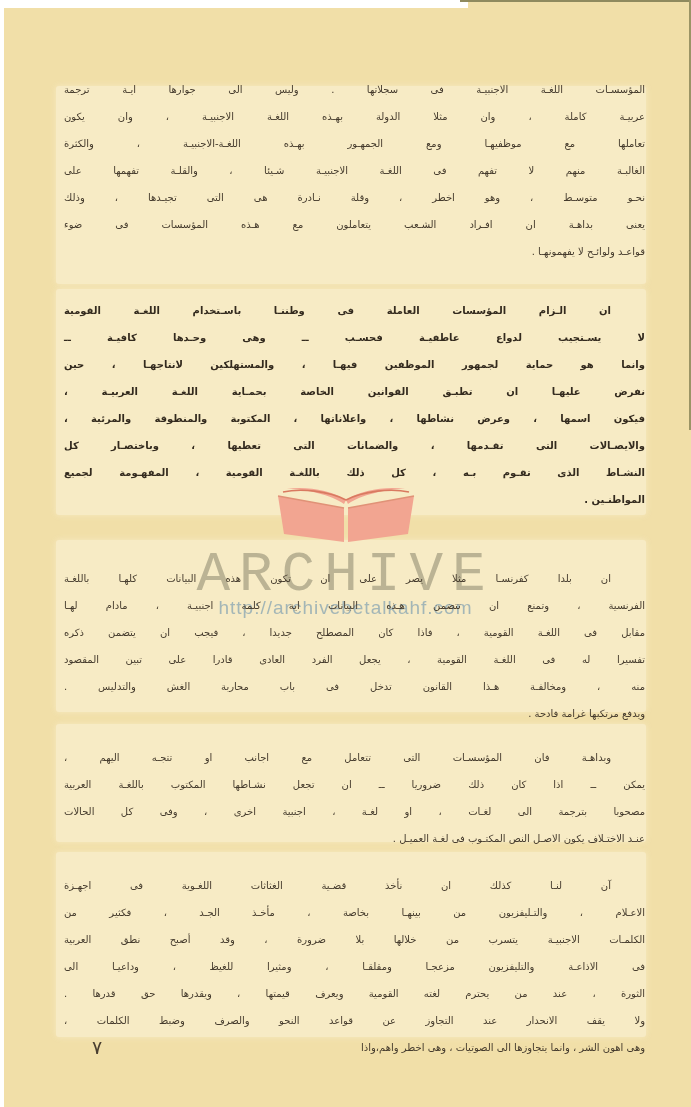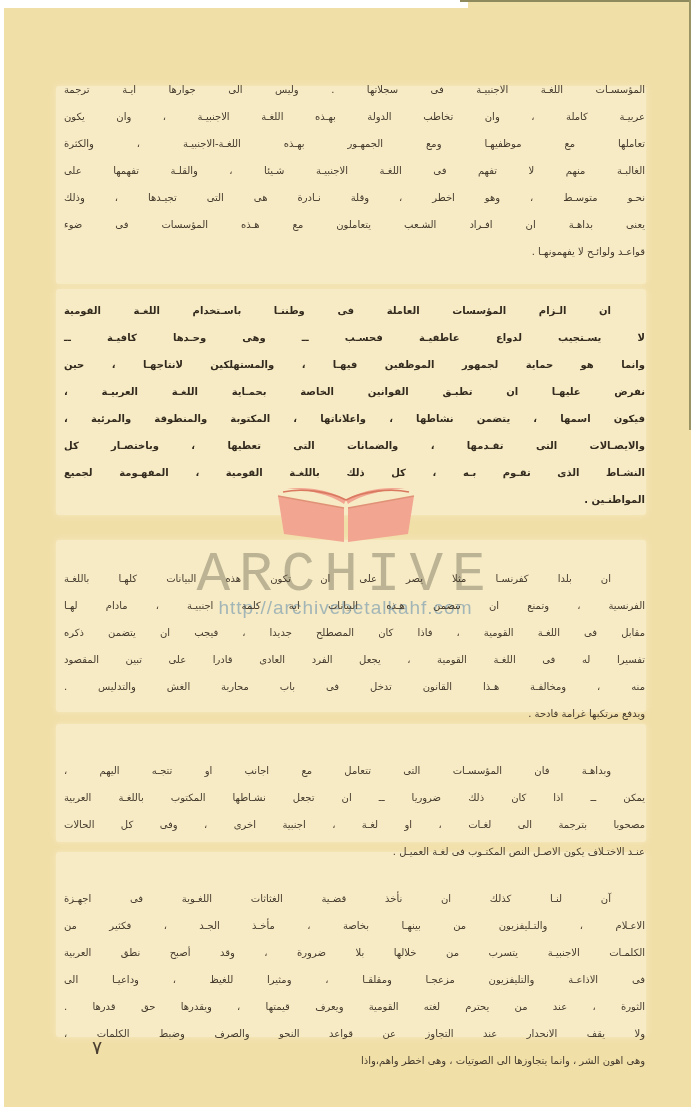--- a/index.html
+++ b/index.html
@@ -51,21 +51,21 @@
   .para{margin:0;}
   .para .line{
     line-height:27px;
     text-align:justify;
     text-align-last:justify;
   }
   .para .line.last{text-align-last:right;}
   .para .line.indent{padding-right:34px;}
   .para-2{margin-top:32px;}
   .para-3{margin-top:52px;}
-  .para-4{margin-top:30px;}
+  .para-4{margin-top:17px;}
   .para-5{margin-top:20px;}
   .para.bold{font-weight:700;color:#332a1e;}
 
   .pagenum{
     position:absolute;top:1036px;left:92px;z-index:3;
     font-size:19px;color:#4a3f30;
   }
 </style>
 </head>
 <body>
@@ -97,34 +97,34 @@
       <path d="M77 22 L143 10" stroke="#e09277" stroke-width="1.4"></path>
     </svg>
     <div class="wm-title">ARCHIVE</div>
     <div class="wm-url">http://archivebetalkahf.com</div>
   </div>
 
   <div class="textblock">
 
     <div class="para para-1">
       <div class="line">المؤسسـات اللغـة الاجنبيـة فى سجلاتها . وليس الى جوارها ايـة ترجمة</div>
-      <div class="line">عربيـة كاملة ، وان تخاطب الدولة بهـذه اللغـة الاجنبيـة ، وان يكون</div>
+      <div class="line">عربيـة كاملة ، وان مثلا الدولة بهـذه اللغـة الاجنبيـة ، وان يكون</div>
       <div class="line">تعاملها مع موظفيهـا ومع الجمهـور بهـذه اللغـة-الاجنبيـة ، والكثرة</div>
       <div class="line">الغالبـة منهم لا تفهم فى اللغـة الاجنبيـة شـيئا ، والقلـة تفهمها على</div>
       <div class="line">نحـو متوسـط ، وهو اخطر ، وقلة نـادرة هى التى تجيـدها ، وذلك</div>
       <div class="line">يعنى بداهـة ان افـراد الشـعب يتعاملون مع هـذه المؤسسات فى ضوء</div>
       <div class="line last">قواعـد ولوائـح لا يفهمونهـا .</div>
     </div>
 
     <div class="para bold para-2">
       <div class="line indent">ان الـزام المؤسسات العاملة فى وطننـا باسـتخدام اللغـة القومية</div>
       <div class="line">لا يسـتجيب لدواع عاطفيـة فحسـب ــ وهى وحـدها كافيـة ــ</div>
       <div class="line">وانما هو حماية لجمهور الموظفين فيهـا ، والمستهلكين لانتاجهـا ، حين</div>
       <div class="line">نفرض عليهـا ان تطبـق القوانين الخاصة بحمـاية اللغـة العربيـة ،</div>
-      <div class="line">فيكون اسمها ، يتضمن نشاطها ، واعلاناتها ، المكتوبة والمنطوقة والمرئية ،</div>
+      <div class="line">فيكون اسمها ، وعرض نشاطها ، واعلاناتها ، المكتوبة والمنطوقة والمرئية ،</div>
       <div class="line">والايصـالات التى تقـدمها ، والضمانات التى تعطيها ، وباختصـار كل</div>
       <div class="line">النشـاط الذى تقـوم بـه ، كل ذلك باللغـة القومية ، المفهـومة لجميع</div>
       <div class="line last">المواطنـين .</div>
     </div>
 
     <div class="para para-3">
       <div class="line indent">ان بلدا كفرنسـا مثلا يصر على ان تكون هذه البيانات كلهـا باللغـة</div>
       <div class="line">الفرنسية ، وتمنع ان تتضمن هـذه البيانات اية كلمة اجنبيـة ، مادام لهـا</div>
       <div class="line">مقابل فى اللغـة القومية ، فاذا كان المصطلح جديدا ، فيجب ان يتضمن ذكره</div>
       <div class="line">تفسيرا له فى اللغـة القومية ، يجعل الفرد العادى قادرا على تبين المقصود</div>

